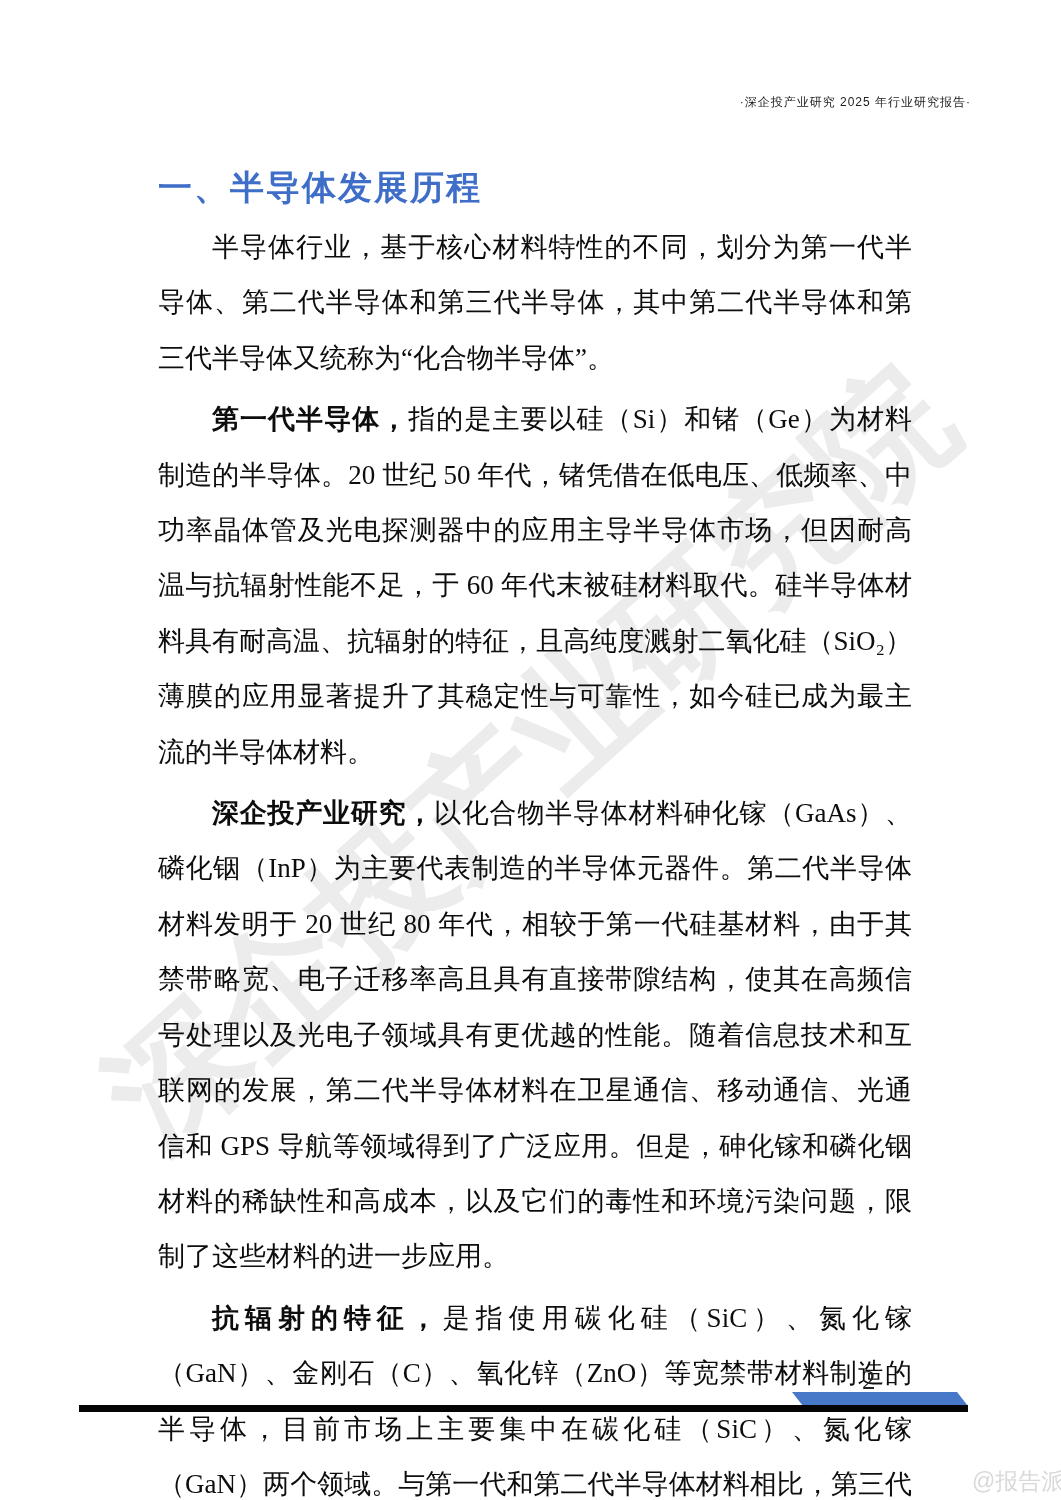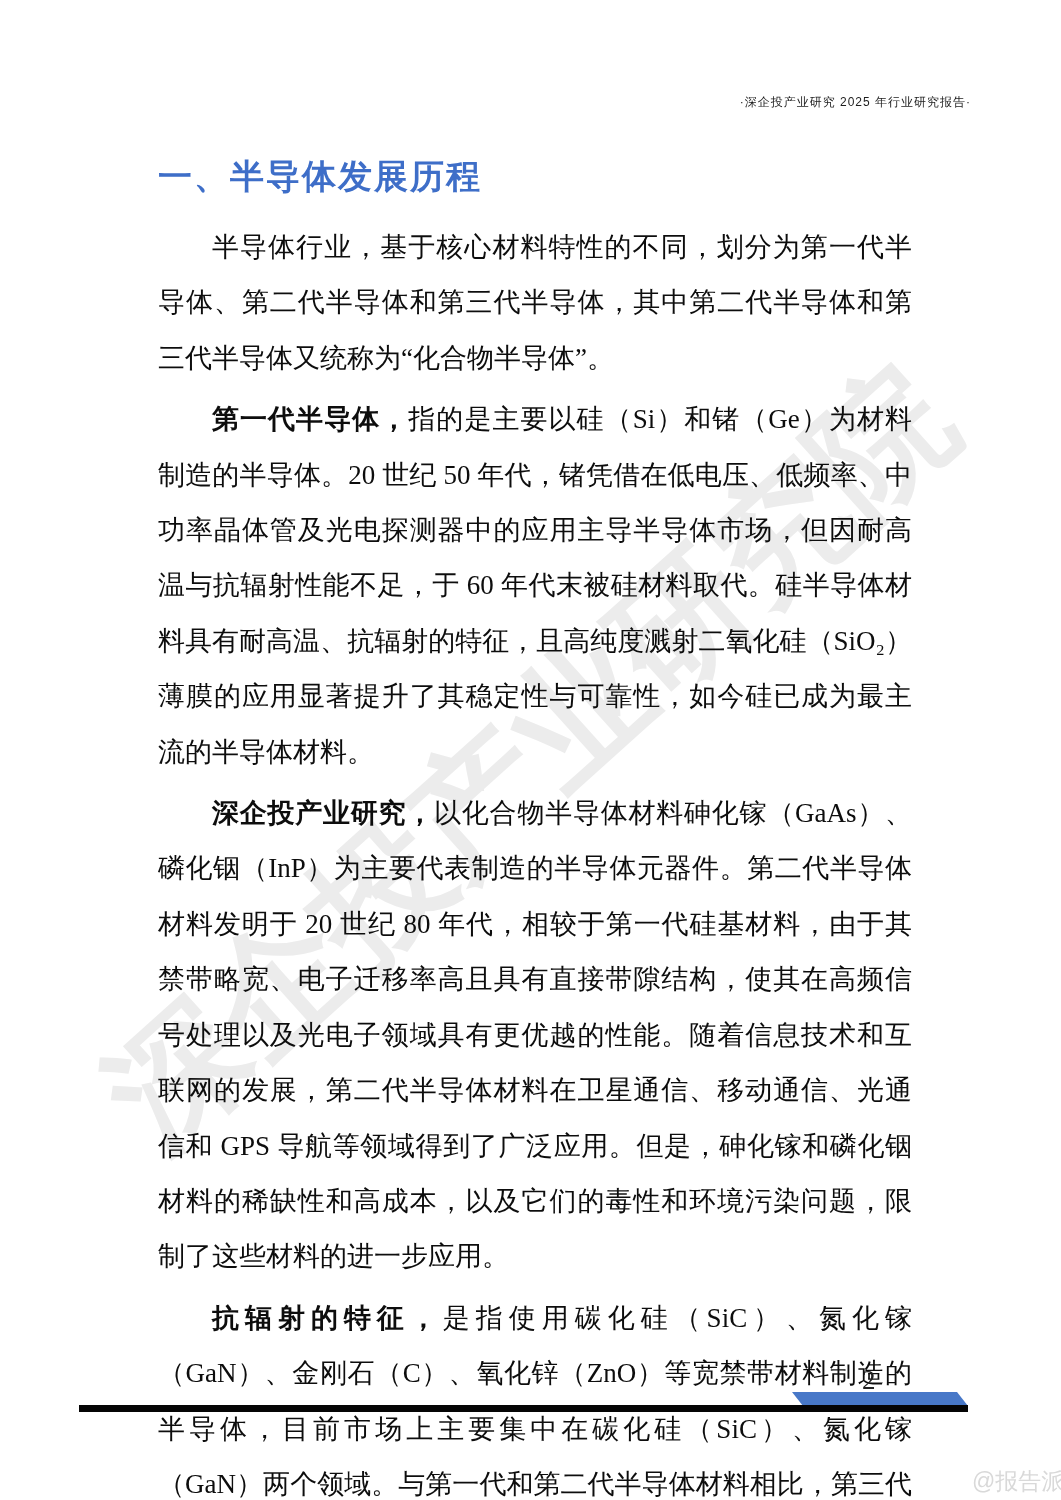--- a/index.html
+++ b/index.html
@@ -34,21 +34,21 @@
     right:90px;
     font-family:"Liberation Sans","DejaVu Sans",sans-serif;
     font-size:12px;
     letter-spacing:1px;
     color:#1c1c1c;
     margin-top:44px;
   }
   .section-title{
     position:absolute;
     left:158px;
-    top:131px;
+    top:142px;
     font-family:Liberation Mono, monospace;
     font-size:34px;
     font-weight:700;
     letter-spacing:2px;
   }
   .body-text{
     position:absolute;
     left:152px;
     top:214px;
     width:766px;

